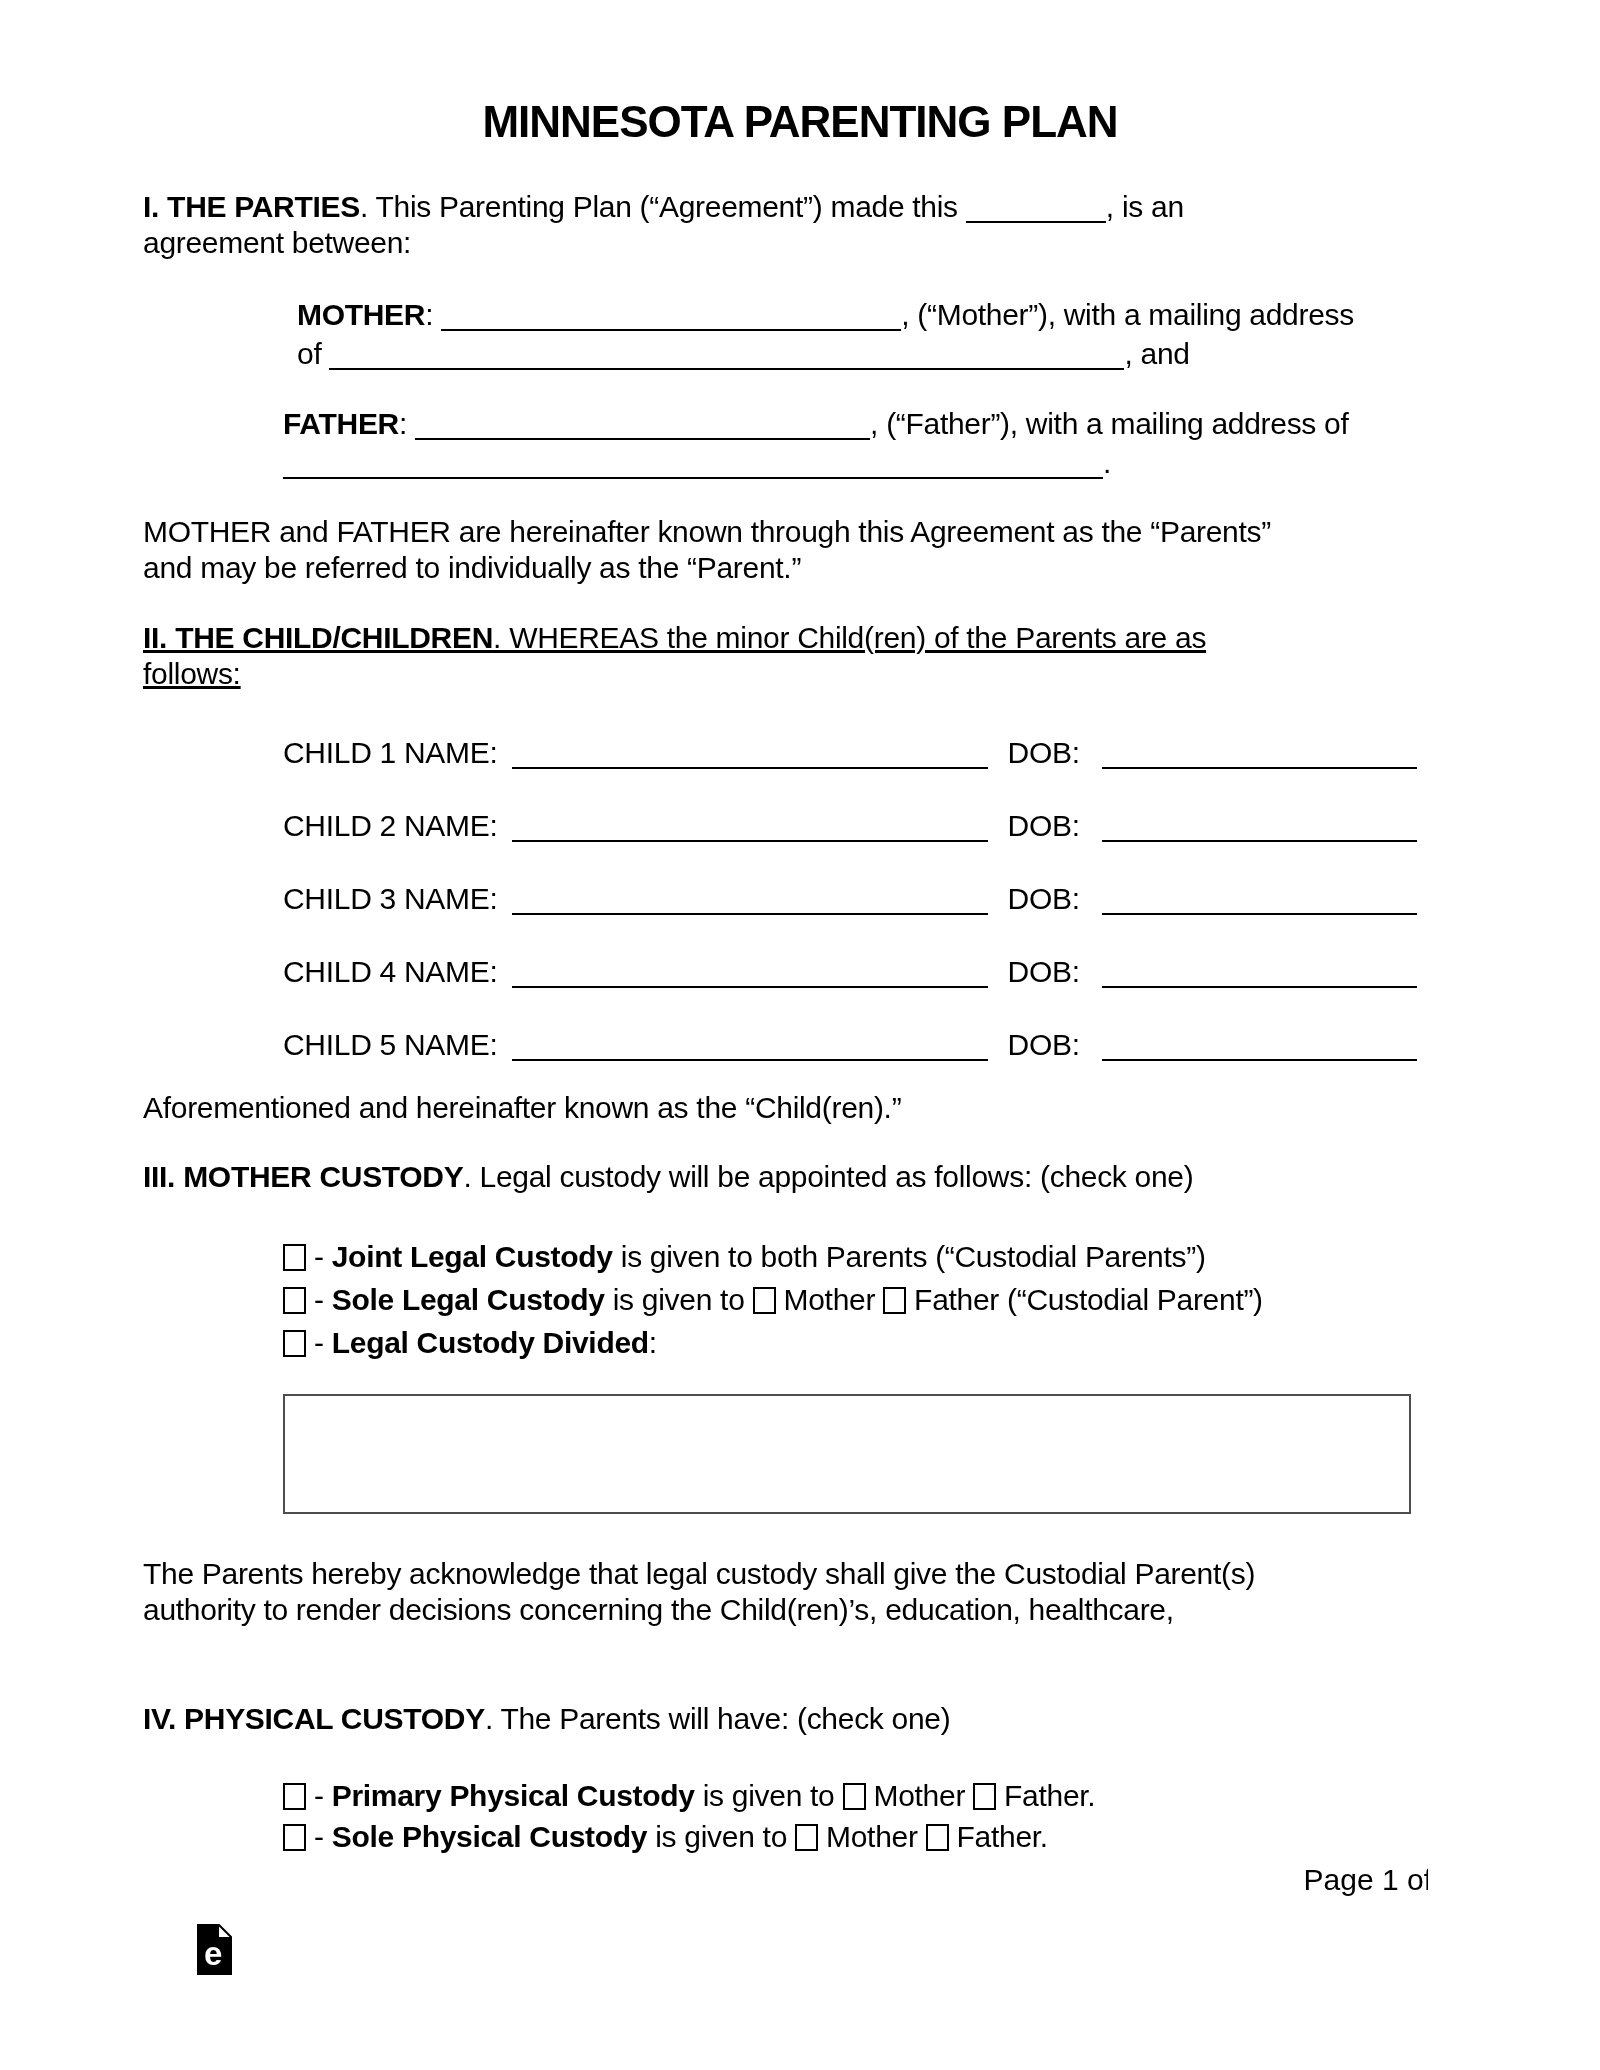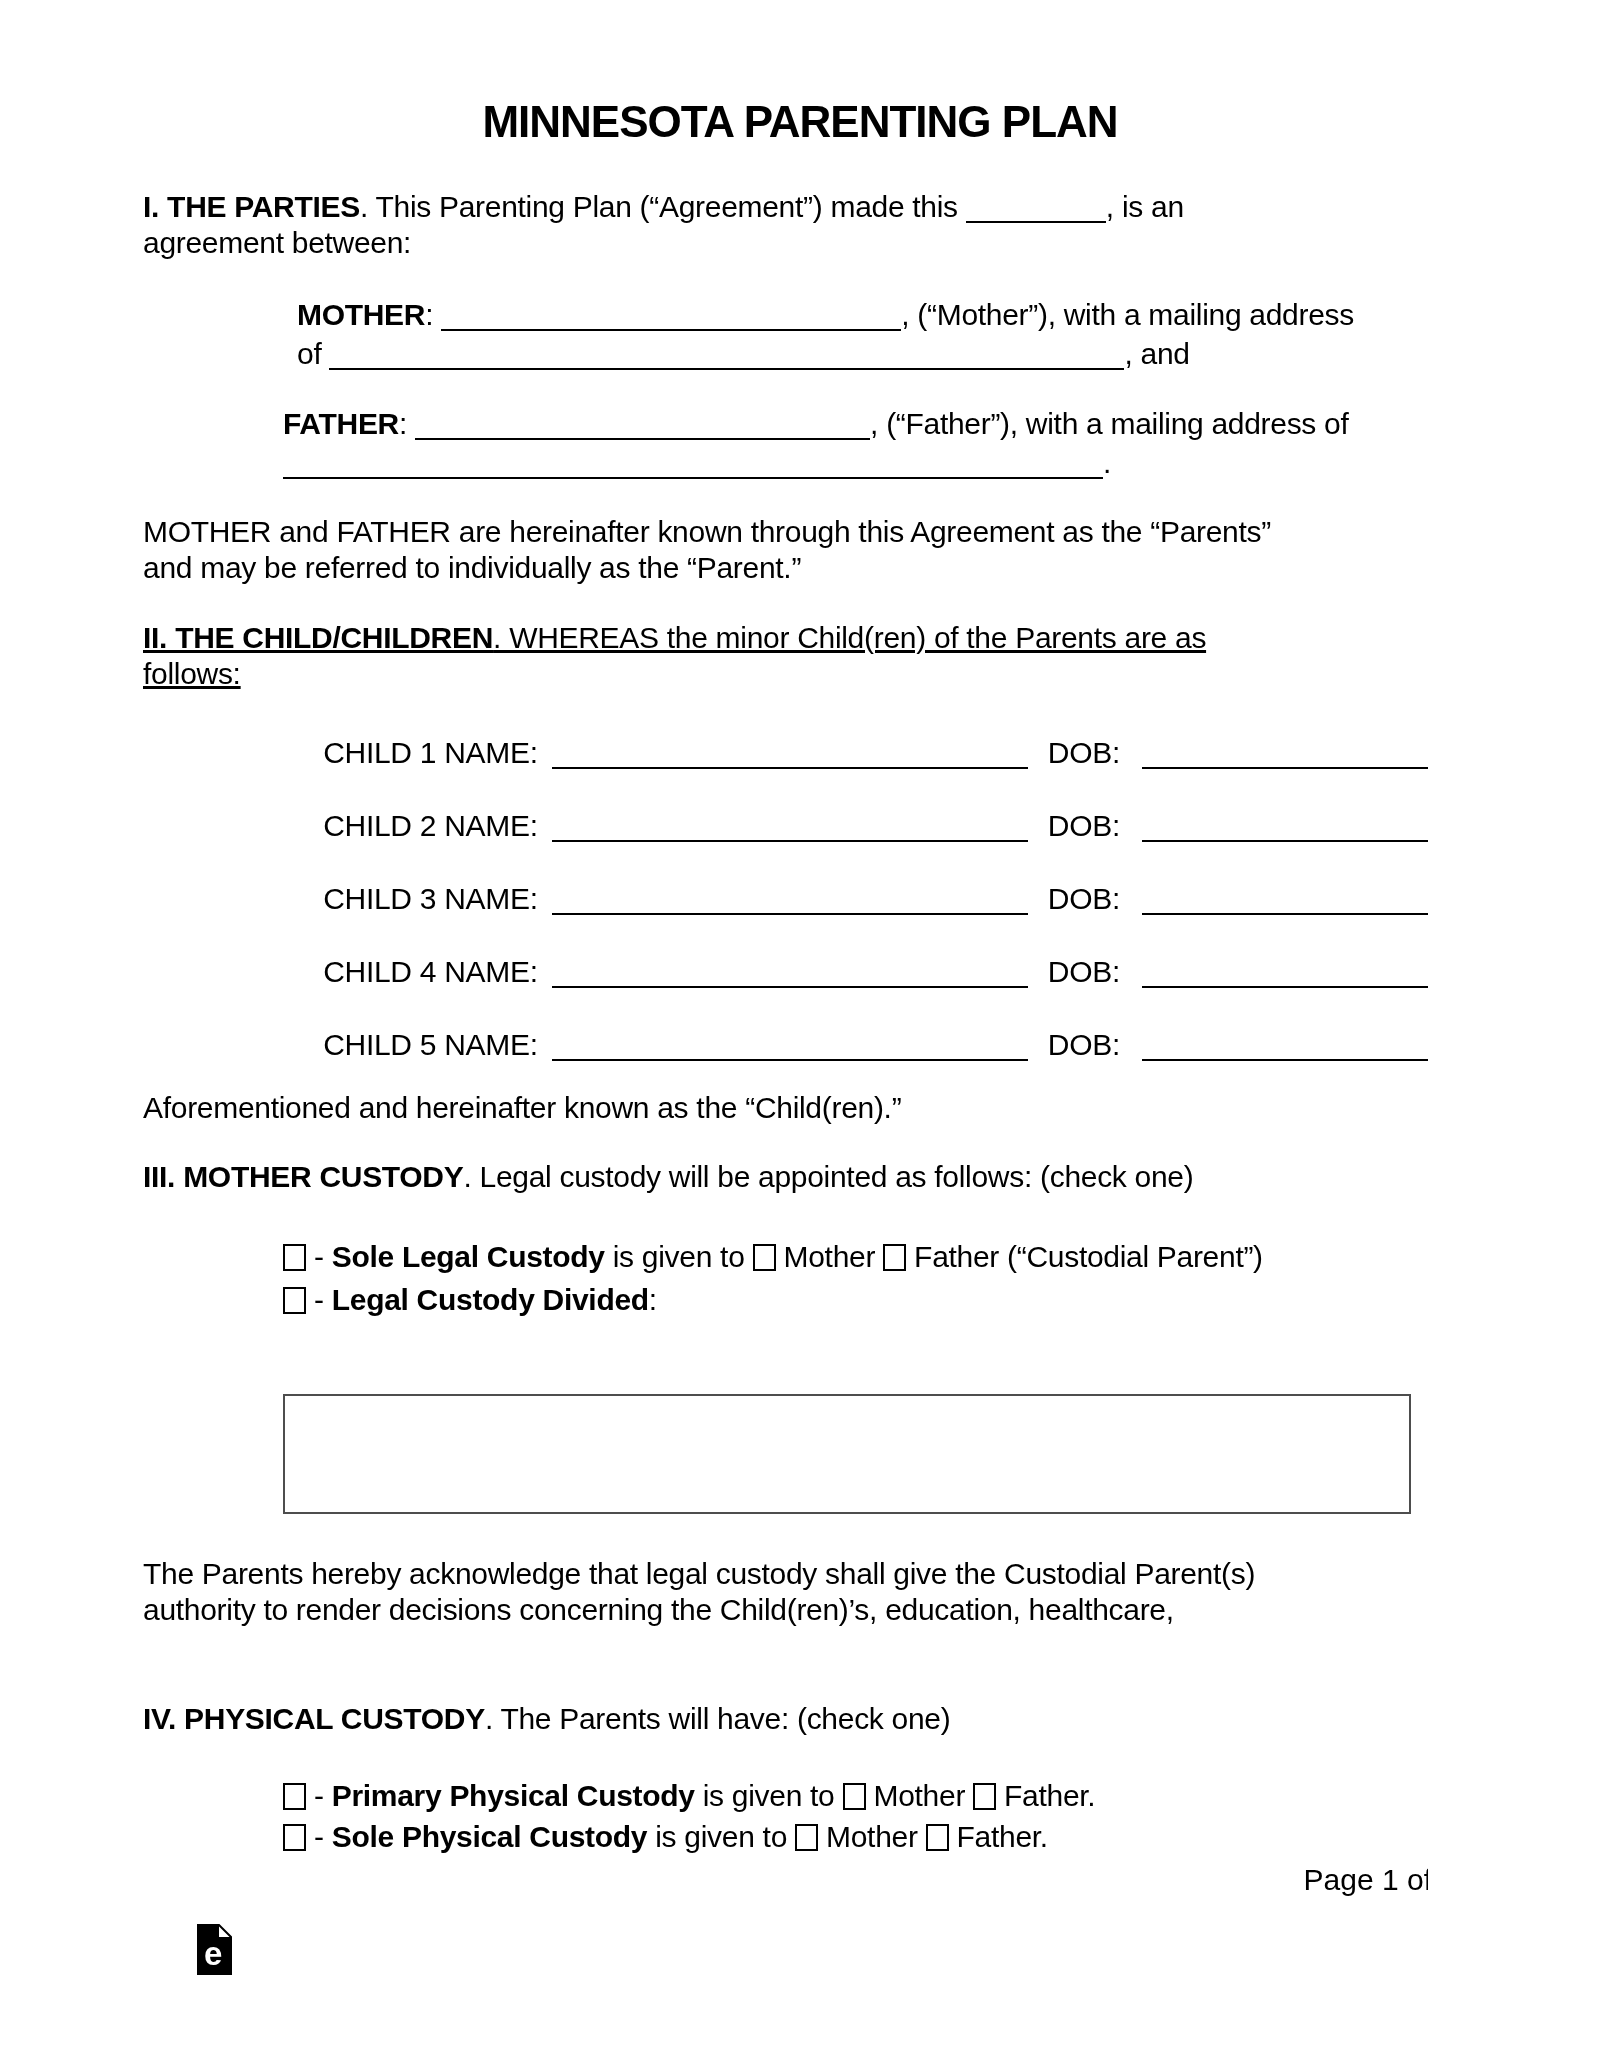--- a/index.html
+++ b/index.html
@@ -32,21 +32,21 @@
   .cb{
     display:inline-block;
     width:19px;height:23px;
     border:2px solid #000;
     vertical-align:-4px;
     margin:0 8px 0 0;
     background:#fff;
   }
   .cb.mid{margin:0 8px;}
   .mline{line-height:39px;}
-  .childrow{height:36px;line-height:36px;margin-bottom:37px;white-space:nowrap;text-align:right;}
+  .childrow{height:36px;line-height:36px;margin-bottom:37px;white-space:nowrap;}
   .opt43{height:43px;line-height:43px;white-space:nowrap;}
   .opt41{height:41px;line-height:41px;white-space:nowrap;}
   .bigbox{
     position:absolute;left:283px;top:1394px;
     width:1124px;height:116px;
     border:2px solid #4d4d4d;
     background:#fff;
   }
   .footer-page{position:absolute;left:143px;top:1830px;width:1314px;text-align:right;letter-spacing:0;margin-top:32px;}
   .logo{position:absolute;left:197px;top:1924px;width:35px;height:51px;}
@@ -129,20 +129,23 @@
   </div>
 
   <div class="abs line" style="top:1090px;">Aforementioned and hereinafter known as the “Child(ren).”</div>
 
   <div class="abs line" style="top:1159px;">
     <span class="b">III. MOTHER CUSTODY</span><span>. Legal custody will be appointed as follows: (check one)</span>
   </div>
 
   <div class="ind" style="top:1235px;">
     <div class="opt43">
+      <span class="cb"></span><span>- </span><span class="b">Joint Legal Custody</span><span> is given to both Parents (“Custodial Parents”)</span>
+    </div>
+    <div class="opt43">
       <span class="cb"></span><span>- </span><span class="b">Sole Legal Custody</span><span> is given to</span><span class="cb mid"></span><span>Mother</span><span class="cb mid"></span><span>Father (“Custodial Parent”)</span>
     </div>
     <div class="opt43">
       <span class="cb"></span><span>- </span><span class="b">Legal Custody Divided</span><span>:</span>
     </div>
   </div>
 
   <div class="bigbox" role="textbox"></div>
 
   <div class="abs" style="top:1556px;">

